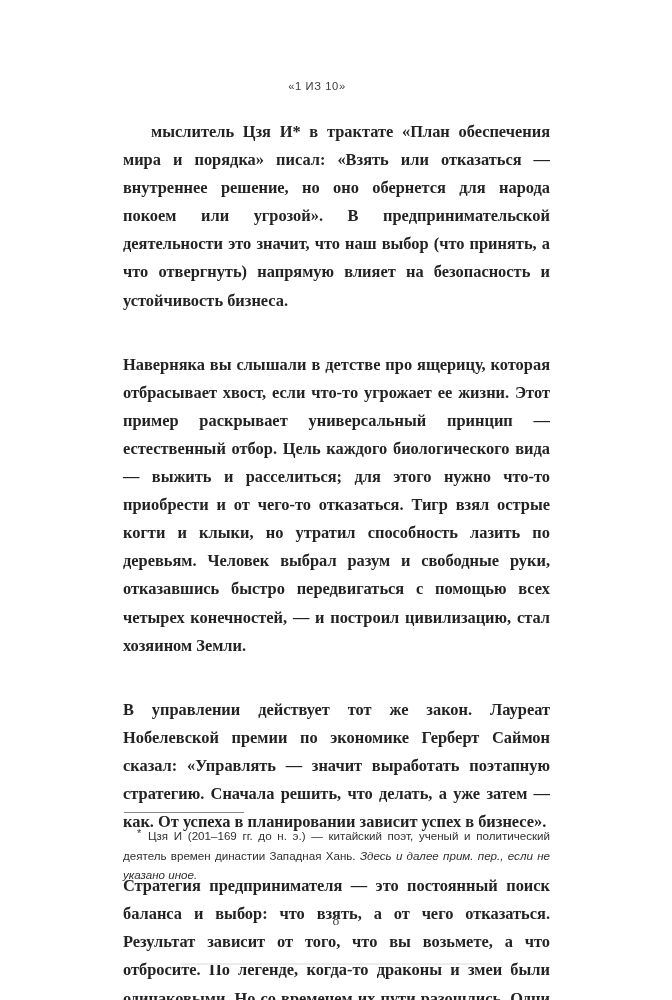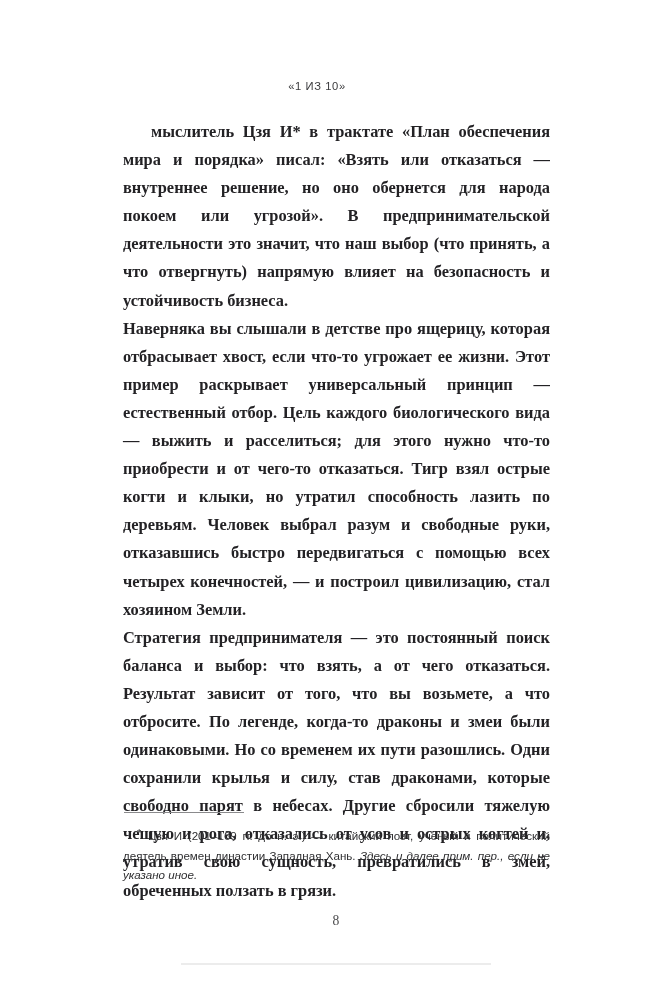--- a/index.html
+++ b/index.html
@@ -50,20 +50,21 @@
     margin: 0;
     text-align: justify;
     text-justify: inter-word;
     font-size: 16.4px;
     line-height: 28.1px;
     color: #232225;
     hyphens: manual;
   }
   .para + .para {
     text-indent: 0;
+    margin-top: 36px;
   }
   .indent {
     text-indent: 28px;
   }
 
   
   .footnote-area {
     position: absolute;
     left: 123px;
     top: 812px;
@@ -118,20 +119,21 @@
 </head>
 <body>
 
 <div class="page">
 
   <div class="running-head">«1 ИЗ 10»</div>
 
   <div class="text-block">
     <p class="para indent">мыслитель Цзя И* в трактате «План обеспечения мира и по­рядка» писал: «Взять или отказаться — внутреннее решение, но оно обернется для народа покоем или угрозой». В предпри­нимательской деятельности это значит, что наш выбор (что принять, а что отвергнуть) напрямую влияет на безопасность и устойчивость бизнеса.</p>
     <p class="para indent">Наверняка вы слышали в детстве про ящерицу, которая от­брасывает хвост, если что-то угрожает ее жизни. Этот пример раскрывает универсальный принцип — естественный отбор. Цель каждого биологического вида — выжить и расселиться; для этого нужно что-то приобрести и от чего-то отказать­ся. Тигр взял острые когти и клыки, но утратил способность лазить по деревьям. Человек выбрал разум и свободные руки, отказавшись быстро передвигаться с помощью всех четы­рех конечностей, — и построил цивилизацию, стал хозяином Земли.</p>
+    <p class="para indent">В управлении действует тот же закон. Лауреат Нобелевской премии по экономике Герберт Саймон сказал: «Управлять — зна­чит выработать поэтапную стратегию. Сначала решить, что де­лать, а уже затем — как. От успеха в планировании зависит успех в бизнесе».</p>
     <p class="para indent">Стратегия предпринимателя — это постоянный поиск балан­са и выбор: что взять, а от чего отказаться. Результат зависит от того, что вы возьмете, а что отбросите. По легенде, когда-то драконы и змеи были одинаковыми. Но со временем их пути ра­зошлись. Одни сохранили крылья и силу, став драконами, кото­рые свободно парят в небесах. Другие сбросили тяжелую чешую и рога, отказались от усов и острых когтей и, утратив свою сущ­ность, превратились в змей, обреченных ползать в грязи.</p>
   </div>
 
   <div class="footnote-area">
     <div class="footnote-rule"></div>
     <p class="footnote-text"><span class="fn-marker">*</span> <span>Цзя И (201–169 гг. до н. э.) — китайский поэт, ученый и политичес­кий деятель времен династии Западная Хань.</span> <em>Здесь и далее прим. пер., если не указано иное.</em></p>
   </div>
 
   <div class="folio">8</div>
 

